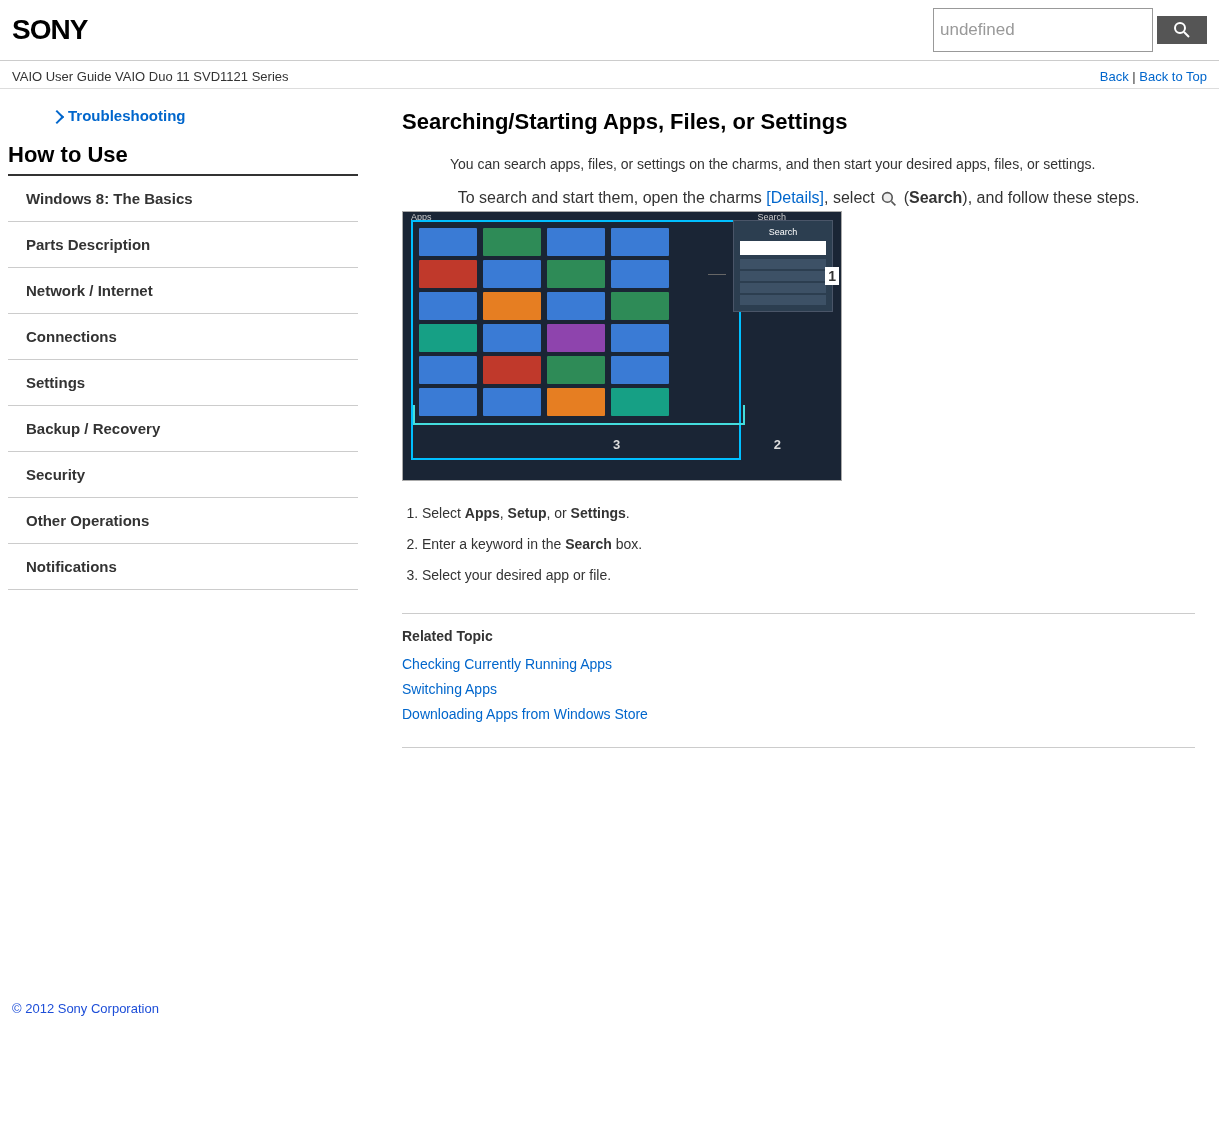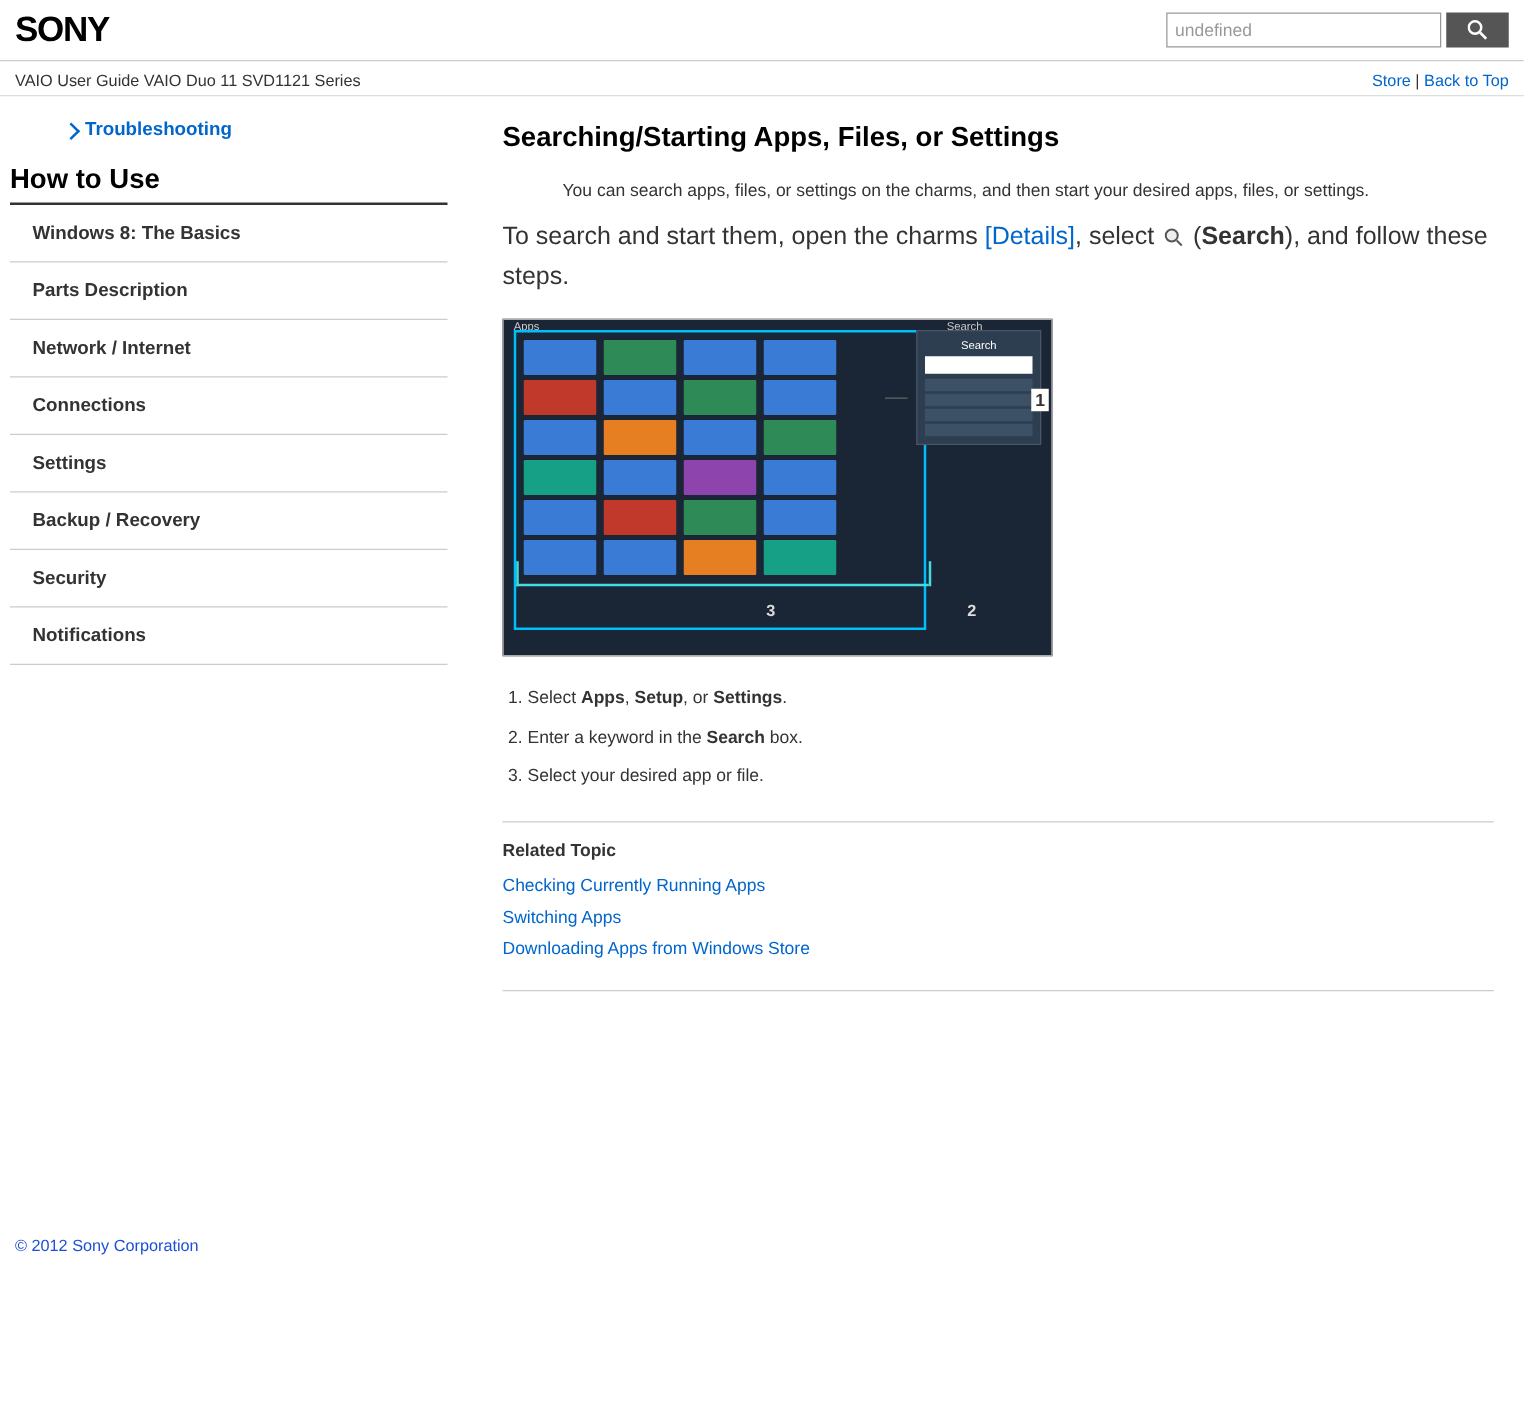--- a/index.html
+++ b/index.html
@@ -20,24 +20,24 @@
       font-size: 28px;
       font-weight: bold;
       color: #000;
       letter-spacing: -1px;
     }
     #search-area {
       display: flex; align-items: center; gap: 4px;
     }
     #search-input {
       width: 220px;
-      height: 28px;
+      height: 44px;
       border: 1px solid #999;
       padding: 0 6px;
-      font-size: 14px;
+      font-size: 17px;
       color: #999;
     }
     #search-button {
       width: 50px;
       height: 28px;
       background: #555;
       border: none;
       cursor: pointer;
       display: flex; align-items: center; justify-content: center;
     }
@@ -128,24 +128,24 @@
 
     #intro-para {
       font-size: 14px;
       line-height: 1.6;
       margin-bottom: 10px;
       color: #333;
       margin-left: 48px;
     }
 
     #steps-intro {
-      font-size: 20px;
+      font-size: 16px;
       line-height: 1.6;
-      margin-bottom: 18px;
       color: #333;
+      text-align: center;
     }
 
     .details-link { color: #0066cc; text-decoration: none; cursor: pointer; }
 
     
     #screenshot-container {
       margin-bottom: 20px;
     }
     #screenshot-img {
       width: 440px;
@@ -336,21 +336,21 @@
         <circle cx="6" cy="6" r="5" stroke="#fff" stroke-width="2" fill="none"></circle>
         <line x1="10" y1="10" x2="15" y2="15" stroke="#fff" stroke-width="2"></line>
       </svg>
     </button>
   </div>
 </div>
 
 <div id="breadcrumb-bar">
   <span id="guide-title">VAIO User Guide VAIO Duo 11 SVD1121 Series</span>
   <div>
-    <a class="nav-link" href="#">Store</a>
+    <a class="nav-link" href="#">Back</a>
     <span> | </span>
     <a class="nav-link" href="#">Back to Top</a>
   </div>
 </div>
 
 <div id="main-layout">
 
   <div id="sidebar">
     <a id="troubleshooting-link" href="#">
       <span class="chevron-right"></span>
@@ -360,20 +360,21 @@
     <div id="how-to-use-section">
       <div id="how-to-use-title">How to Use</div>
 
       <div class="sidebar-item">Windows 8: The Basics</div>
       <div class="sidebar-item">Parts Description</div>
       <div class="sidebar-item">Network / Internet</div>
       <div class="sidebar-item">Connections</div>
       <div class="sidebar-item">Settings</div>
       <div class="sidebar-item">Backup / Recovery</div>
       <div class="sidebar-item">Security</div>
+      <div class="sidebar-item">Other Operations</div>
       <div class="sidebar-item">Notifications</div>
     </div>
   </div>
 
   <div id="content-area">
     <h1 id="page-title">Searching/Starting Apps, Files, or Settings</h1>
 
     <p id="intro-para">You can search apps, files, or settings on the charms, and then start your desired apps, files, or settings.</p>
 
     <p id="steps-intro">

